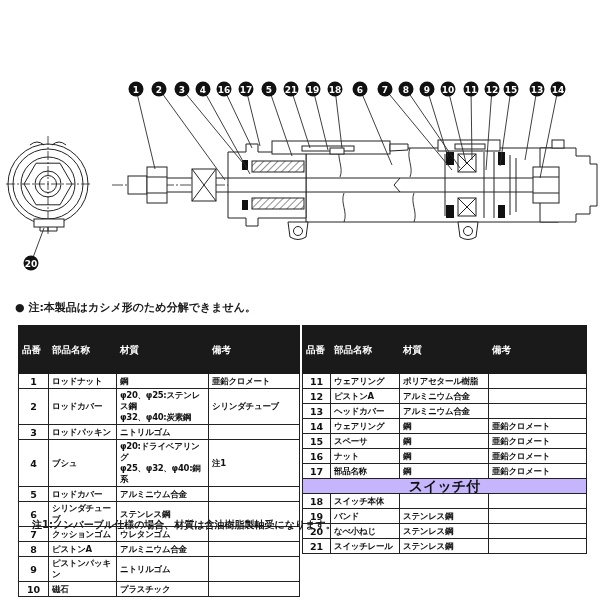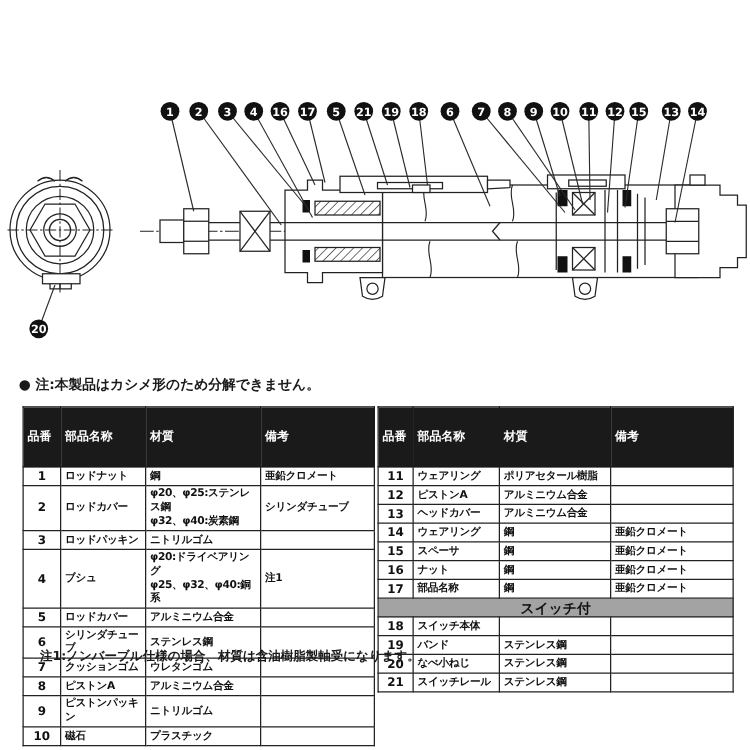--- a/index.html
+++ b/index.html
@@ -22,21 +22,21 @@
   table.parts.right{left:302px;width:284px;}
   table.parts th{
     background:#1a1a1a;color:#fff;text-align:left;font-size:9.5px;
     padding:18px 3px;border:1px solid #1a1a1a;letter-spacing:0;
   }
   table.parts td{
     border:1px solid #222;padding:1px 2px 1px 3px;height:12px;vertical-align:middle;
     background:#fff;color:#111;
   }
   table.parts td:first-child{text-align:center;font-size:9.5px;letter-spacing:0;padding:1px 0;}
-  table.parts td.band{background:#a3a3a3;font-size:11px;letter-spacing:0;}
+  table.parts td.band{background:#c4b5fd;font-size:14px;letter-spacing:0;}
 </style>
 </head>
 <body>
 
 <svg id="diagram-svg" class="diagram" width="600" height="310" viewBox="0 0 600 310">
   <defs>
     <pattern id="hatch" width="5" height="5" patternUnits="userSpaceOnUse" patternTransform="rotate(45)">
       <line x1="0" y1="0" x2="0" y2="5" stroke="#333" stroke-width="1.1"></line>
     </pattern>
   </defs>

